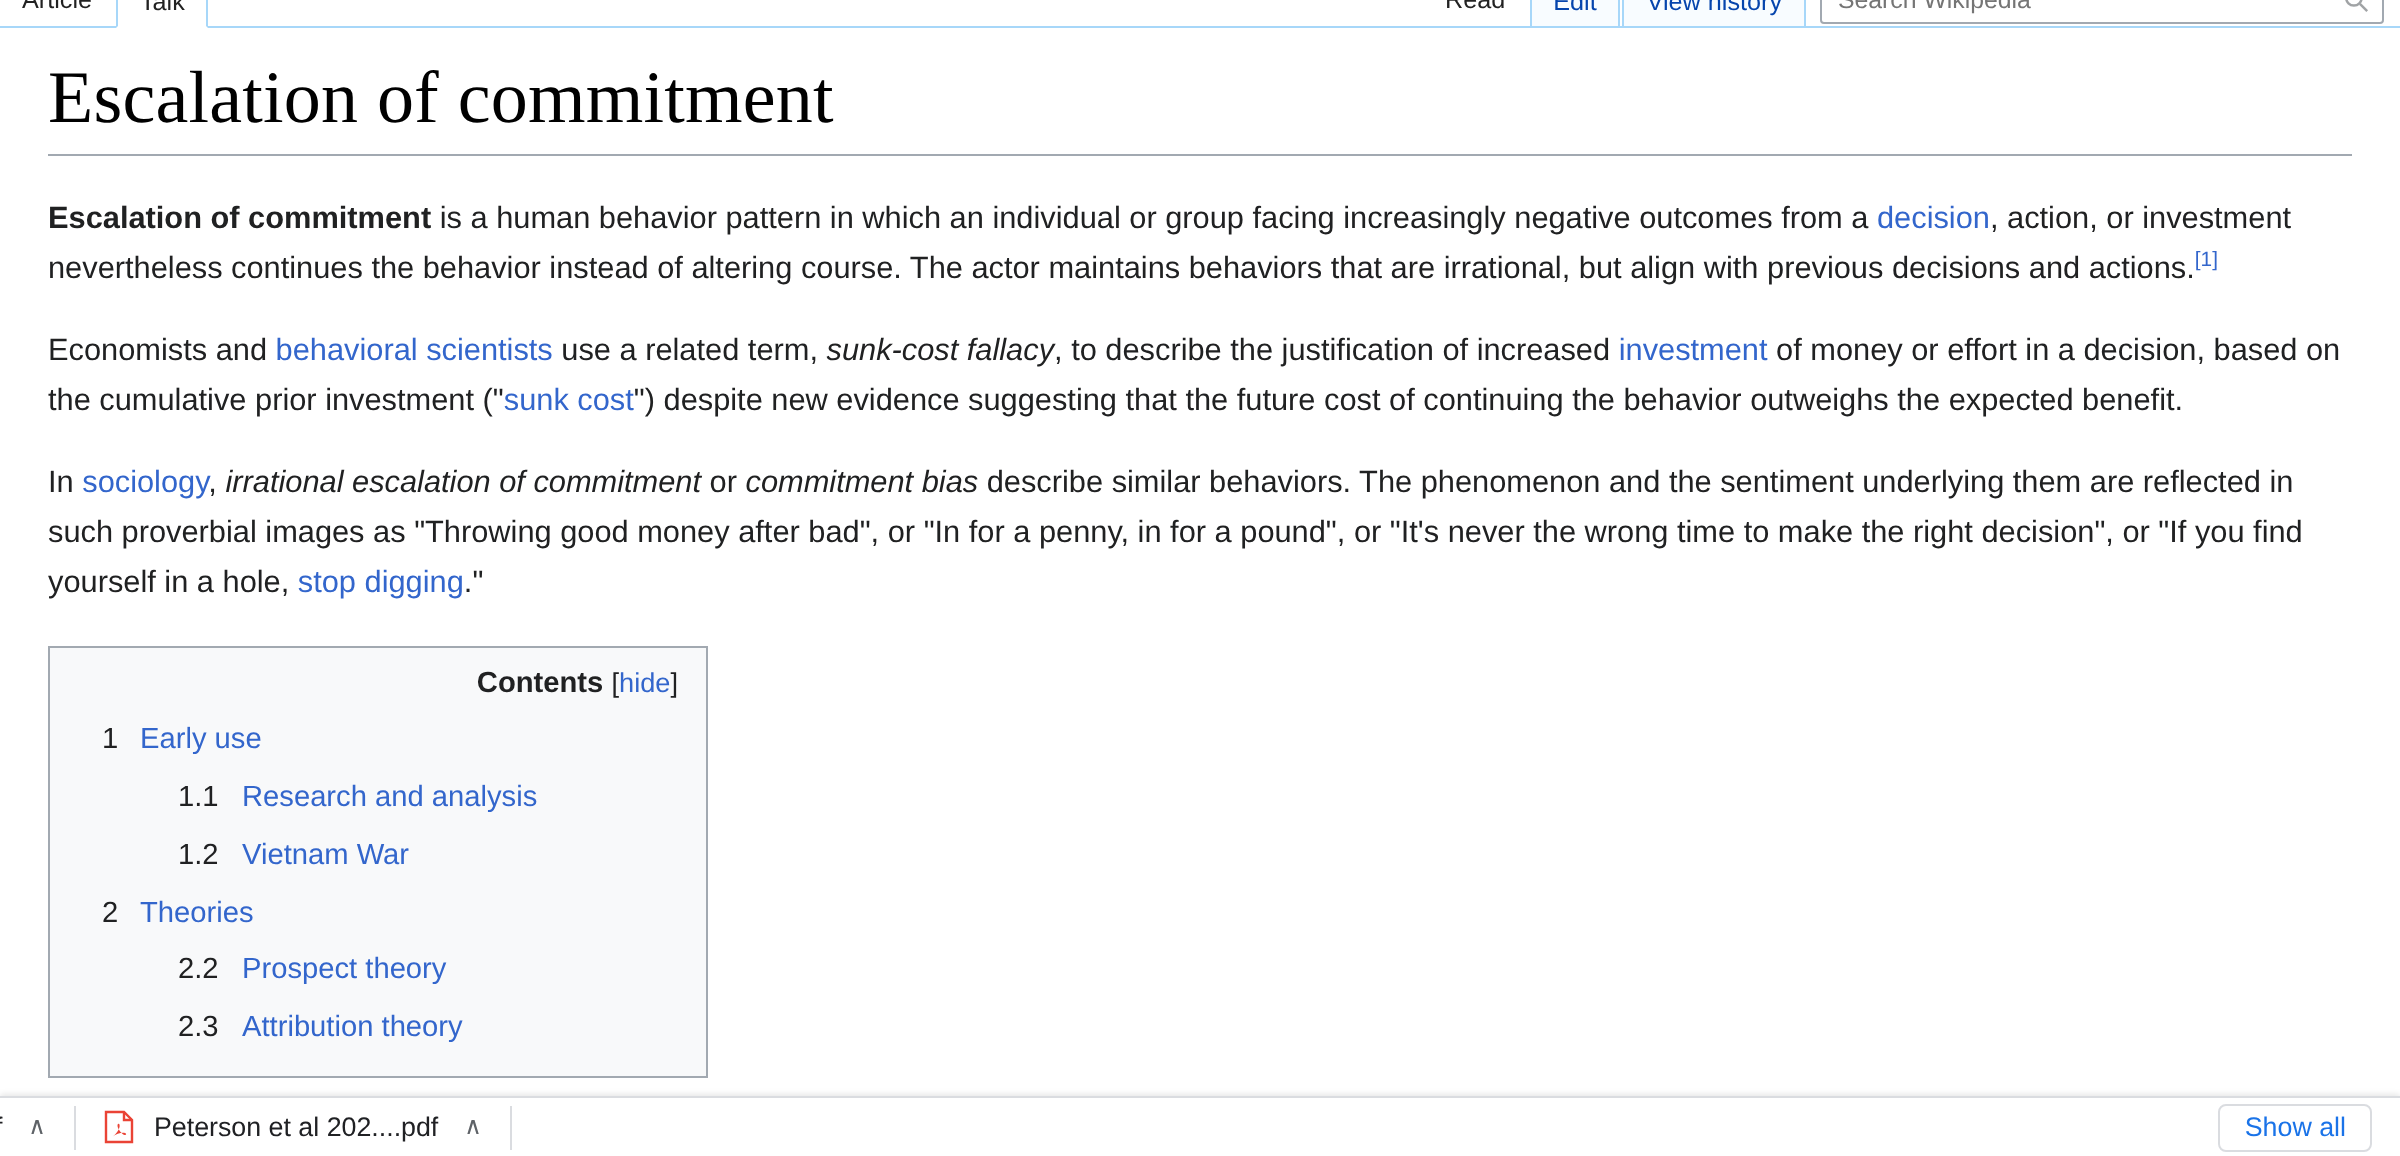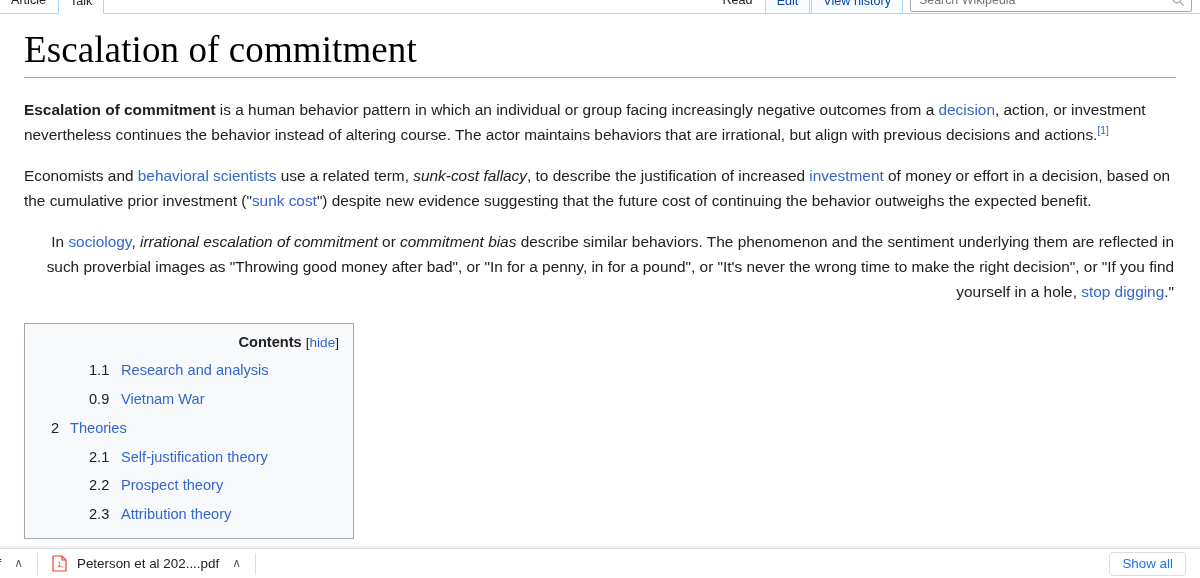--- a/index.html
+++ b/index.html
@@ -134,21 +134,21 @@
   }
 
   .bodytext {
     font-size: 15.4px;
     line-height: 1.62;
     color: #202122;
     margin: 20px 0 0 0;
     max-width: 1150px;
   }
   .bodytext.p2 { margin-top: 16px; }
-  .bodytext.p3 { margin-top: 16px; text-align: right; }
+  .bodytext.p3 { margin-top: 16px; }
 
   a.wlink {
     color: #3366cc;
     text-decoration: none;
     cursor: pointer;
   }
   b.bold { font-weight: bold; color: #202122; }
   i.ital { font-style: italic; }
 
   sup.ref {
@@ -318,31 +318,31 @@
     <p class="bodytext p3">
       <span>In </span><a class="wlink">sociology</a><span>, </span><i class="ital">irrational escalation of commitment</i><span> or </span><i class="ital">commitment bias</i><span> describe similar behaviors. The phenomenon and the sentiment underlying them are reflected in such proverbial images as "Throwing good money after bad", or "In for a penny, in for a pound", or "It's never the wrong time to make the right decision", or "If you find yourself in a hole, </span><a class="wlink">stop digging</a><span>."</span>
     </p>
 
     <div class="toc">
       <div class="toctitle">
         <span>Contents</span>
         <span class="toctoggle"><span>[</span><a>hide</a><span>]</span></span>
       </div>
 
+      <div class="toclevel-1">
+        <span class="tocnumber">1</span><span class="toctext">Early use</span>
+      </div>
       <div class="toclevel-2">
         <span class="tocnumber">1.1</span><span class="toctext">Research and analysis</span>
       </div>
       <div class="toclevel-2">
-        <span class="tocnumber">0.9</span><span class="toctext">Vietnam War</span>
+        <span class="tocnumber">1.2</span><span class="toctext">Vietnam War</span>
       </div>
       <div class="toclevel-1">
         <span class="tocnumber">2</span><span class="toctext">Theories</span>
-      </div>
-      <div class="toclevel-2">
-        <span class="tocnumber">2.1</span><span class="toctext">Self-justification theory</span>
       </div>
       <div class="toclevel-2">
         <span class="tocnumber">2.2</span><span class="toctext">Prospect theory</span>
       </div>
       <div class="toclevel-2">
         <span class="tocnumber">2.3</span><span class="toctext">Attribution theory</span>
       </div>
 
     </div>
 

